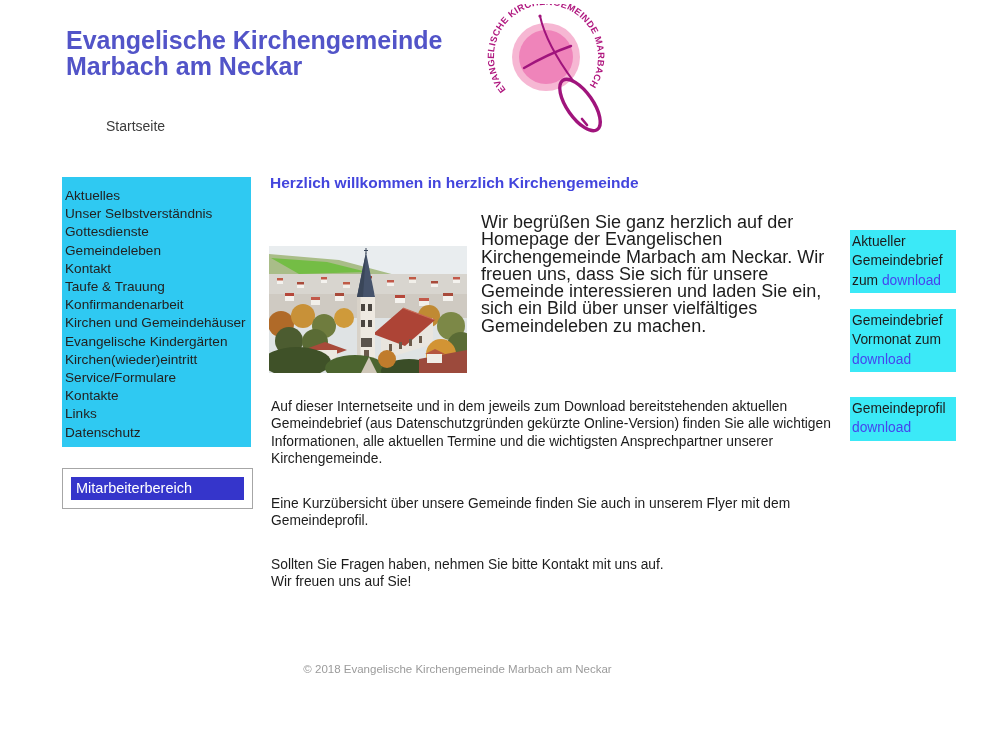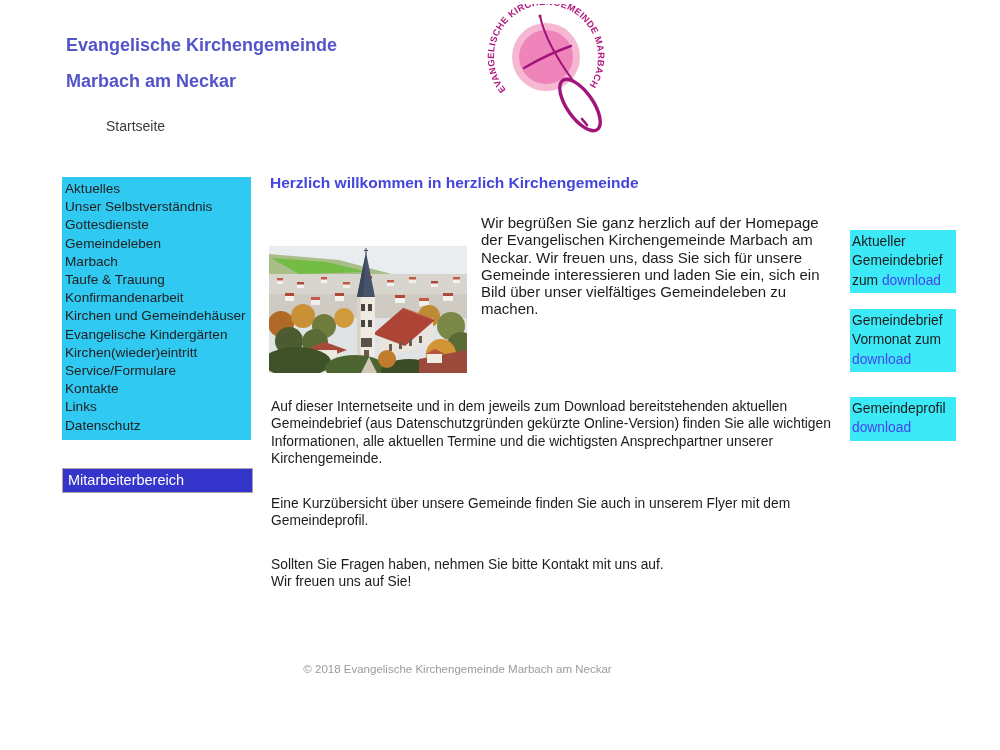--- a/index.html
+++ b/index.html
@@ -4,54 +4,54 @@
 <style>
   * { margin:0; padding:0; box-sizing:border-box; }
   html,body { background:#fff; }
   .page {
     position:relative; width:1000px; height:750px; background:#ffffff;
     font-family:"Liberation Sans", sans-serif; color:#1c1c1c; overflow:hidden;
   }
   
   .site-title {
     position:absolute; left:66px; top:27px;
-    font-size:18px; line-height:36px; font-weight:bold;
+    font-size:25px; line-height:26px; font-weight:bold;
     color:#5254c8; white-space:pre-line;
   }
   .breadcrumb {
     position:absolute; left:64px; top:118px;
     font-size:14px; color:#3b3b3b; cursor:pointer;margin-left:42px;
   }
   .logo { position:absolute; left:478px; top:4px; width:132px; height:134px; }
   
   .sidebar {
     position:absolute; left:62px; top:177px; width:189px;
     background:#2fc9f2; list-style:none;
-    padding:3px 2px 5px 3px;
+    padding:10px 2px 5px 3px;
     font-size:13.6px; line-height:18.2px; color:#222;
   }
   .sidebar li { cursor:pointer; white-space:nowrap; }
   .staff-box {
     position:absolute; left:62px; top:468px; width:191px;
-    background:#ffffff; border:1px solid #a6a6a6; padding:0;
+    background:#ffffff; border:1px solid #a6a6a6; padding:8px;
     cursor:pointer;
   }
   .staff-box-inner {
     background:#3535cb; color:#ffffff;
     font-size:14.5px; line-height:16px; padding:3px 5px 4px;
   }
   
   .main-heading {
     position:absolute; left:270px; top:174px;
     font-size:15.5px; font-weight:bold; color:#4345dd;
   }
   .photo { position:absolute; left:269px; top:246px; width:198px; height:127px; display:block; }
   .intro {
     position:absolute; left:481px; top:214px; width:358px;
-    font-size:15px; line-height:17.3px;
+    font-size:18px; line-height:17.3px;
   }
   .para { position:absolute; left:271px; width:570px; font-size:13.8px; line-height:17.3px; }
   .para-downloads { top:398px; }
   .para-flyer     { top:495px; }
   .para-contact   { top:556px; white-space:pre-line; }
   
   .dlbox {
     position:absolute; left:850px; width:106px;
     background:#3be9f7; padding:2px 2px 3px;
     font-size:13.8px; line-height:19.4px;
@@ -92,21 +92,21 @@
     </text>
   </svg>
 
   <div class="breadcrumb">Startseite</div>
 
   <ul class="sidebar">
     <li>Aktuelles</li>
     <li>Unser Selbstverständnis</li>
     <li>Gottesdienste</li>
     <li>Gemeindeleben</li>
-    <li>Marbach</li>
+    <li>Kontakt</li>
     <li>Taufe &amp; Trauung</li>
     <li>Konfirmandenarbeit</li>
     <li>Kirchen und Gemeindehäuser</li>
     <li>Evangelische Kindergärten</li>
     <li>Kirchen(wieder)eintritt</li>
     <li>Service/Formulare</li>
     <li>Kontakte</li>
     <li>Links</li>
     <li>Datenschutz</li>
   </ul>

